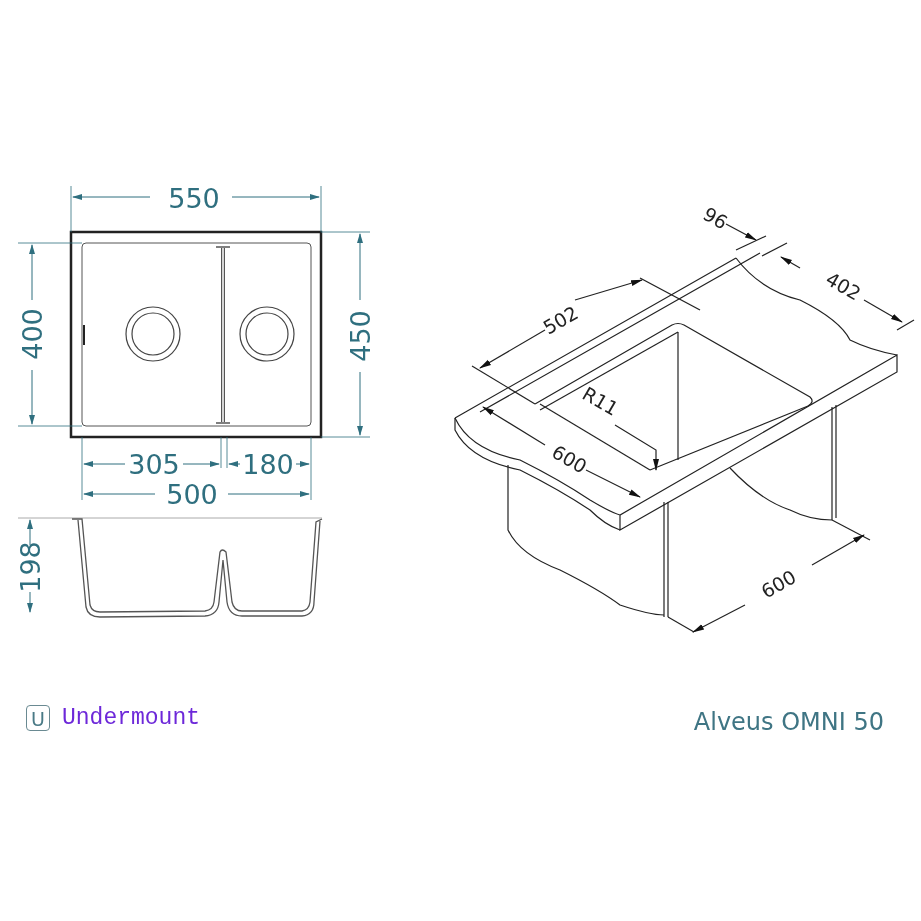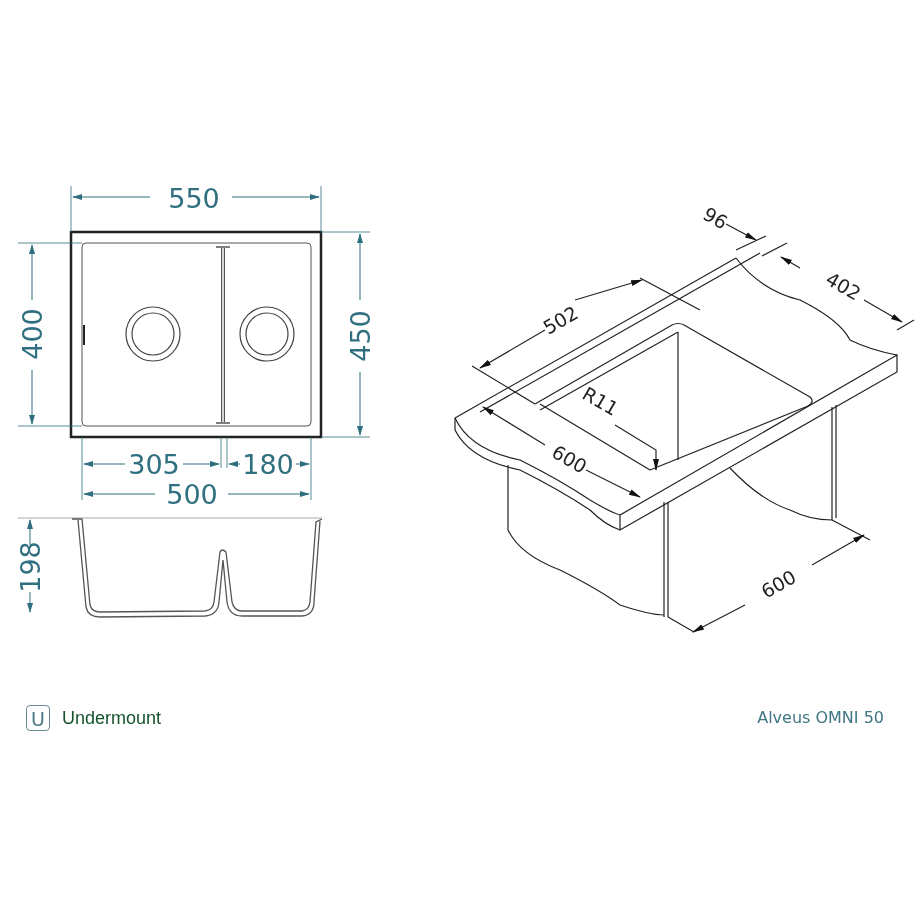--- a/index.html
+++ b/index.html
@@ -2,22 +2,22 @@
 <html><head>
 <meta charset="utf-8">
 <style>
   html, body { margin: 0; padding: 0; background: #ffffff; }
   body { width: 921px; height: 921px; position: relative; overflow: hidden; font-family: "DejaVu Sans", sans-serif; }
   svg { position: absolute; left: 0; top: 0; }
   .dim { fill: #2f6f7f; font-family: "DejaVu Sans", sans-serif; }
   .iso { fill: #222; font-family: "DejaVu Sans", sans-serif; }
   .footer-left { position: absolute; left: 26px; top: 705px; display: flex; align-items: center; gap: 12px; }
   .u-badge { width: 24px; height: 26px; border: 1.5px solid #6a8a92; border-radius: 4px; color: #4a7a86; font-size: 19px; line-height: 26px; text-align: center; font-family: "DejaVu Sans", sans-serif; box-sizing: border-box; }
-  .mount-label { color: #14532d; font-size: 18px; font-family: Liberation Sans, sans-serif; }
-  .model-label { position: absolute; right: 37px; top: 708px; color: #3f7584; font-size: 16px; font-family: "DejaVu Sans", sans-serif; }
+  .mount-label { color: #6d28d9; font-size: 23px; font-family: Liberation Mono, monospace; }
+  .model-label { position: absolute; right: 37px; top: 708px; color: #3f7584; font-size: 24px; font-family: "DejaVu Sans", sans-serif; }
 </style>
 </head>
 <body>
 
 <svg width="921" height="921" viewBox="0 0 921 921">
   <defs>
     <marker id="aT" markerWidth="10" markerHeight="8" refX="9" refY="4" orient="auto" markerUnits="userSpaceOnUse">
       <path d="M0,1 L10,4 L0,7 Z" fill="#2f6f7f"></path>
     </marker>
     <marker id="aK" markerWidth="12" markerHeight="8" refX="11" refY="4" orient="auto" markerUnits="userSpaceOnUse">

